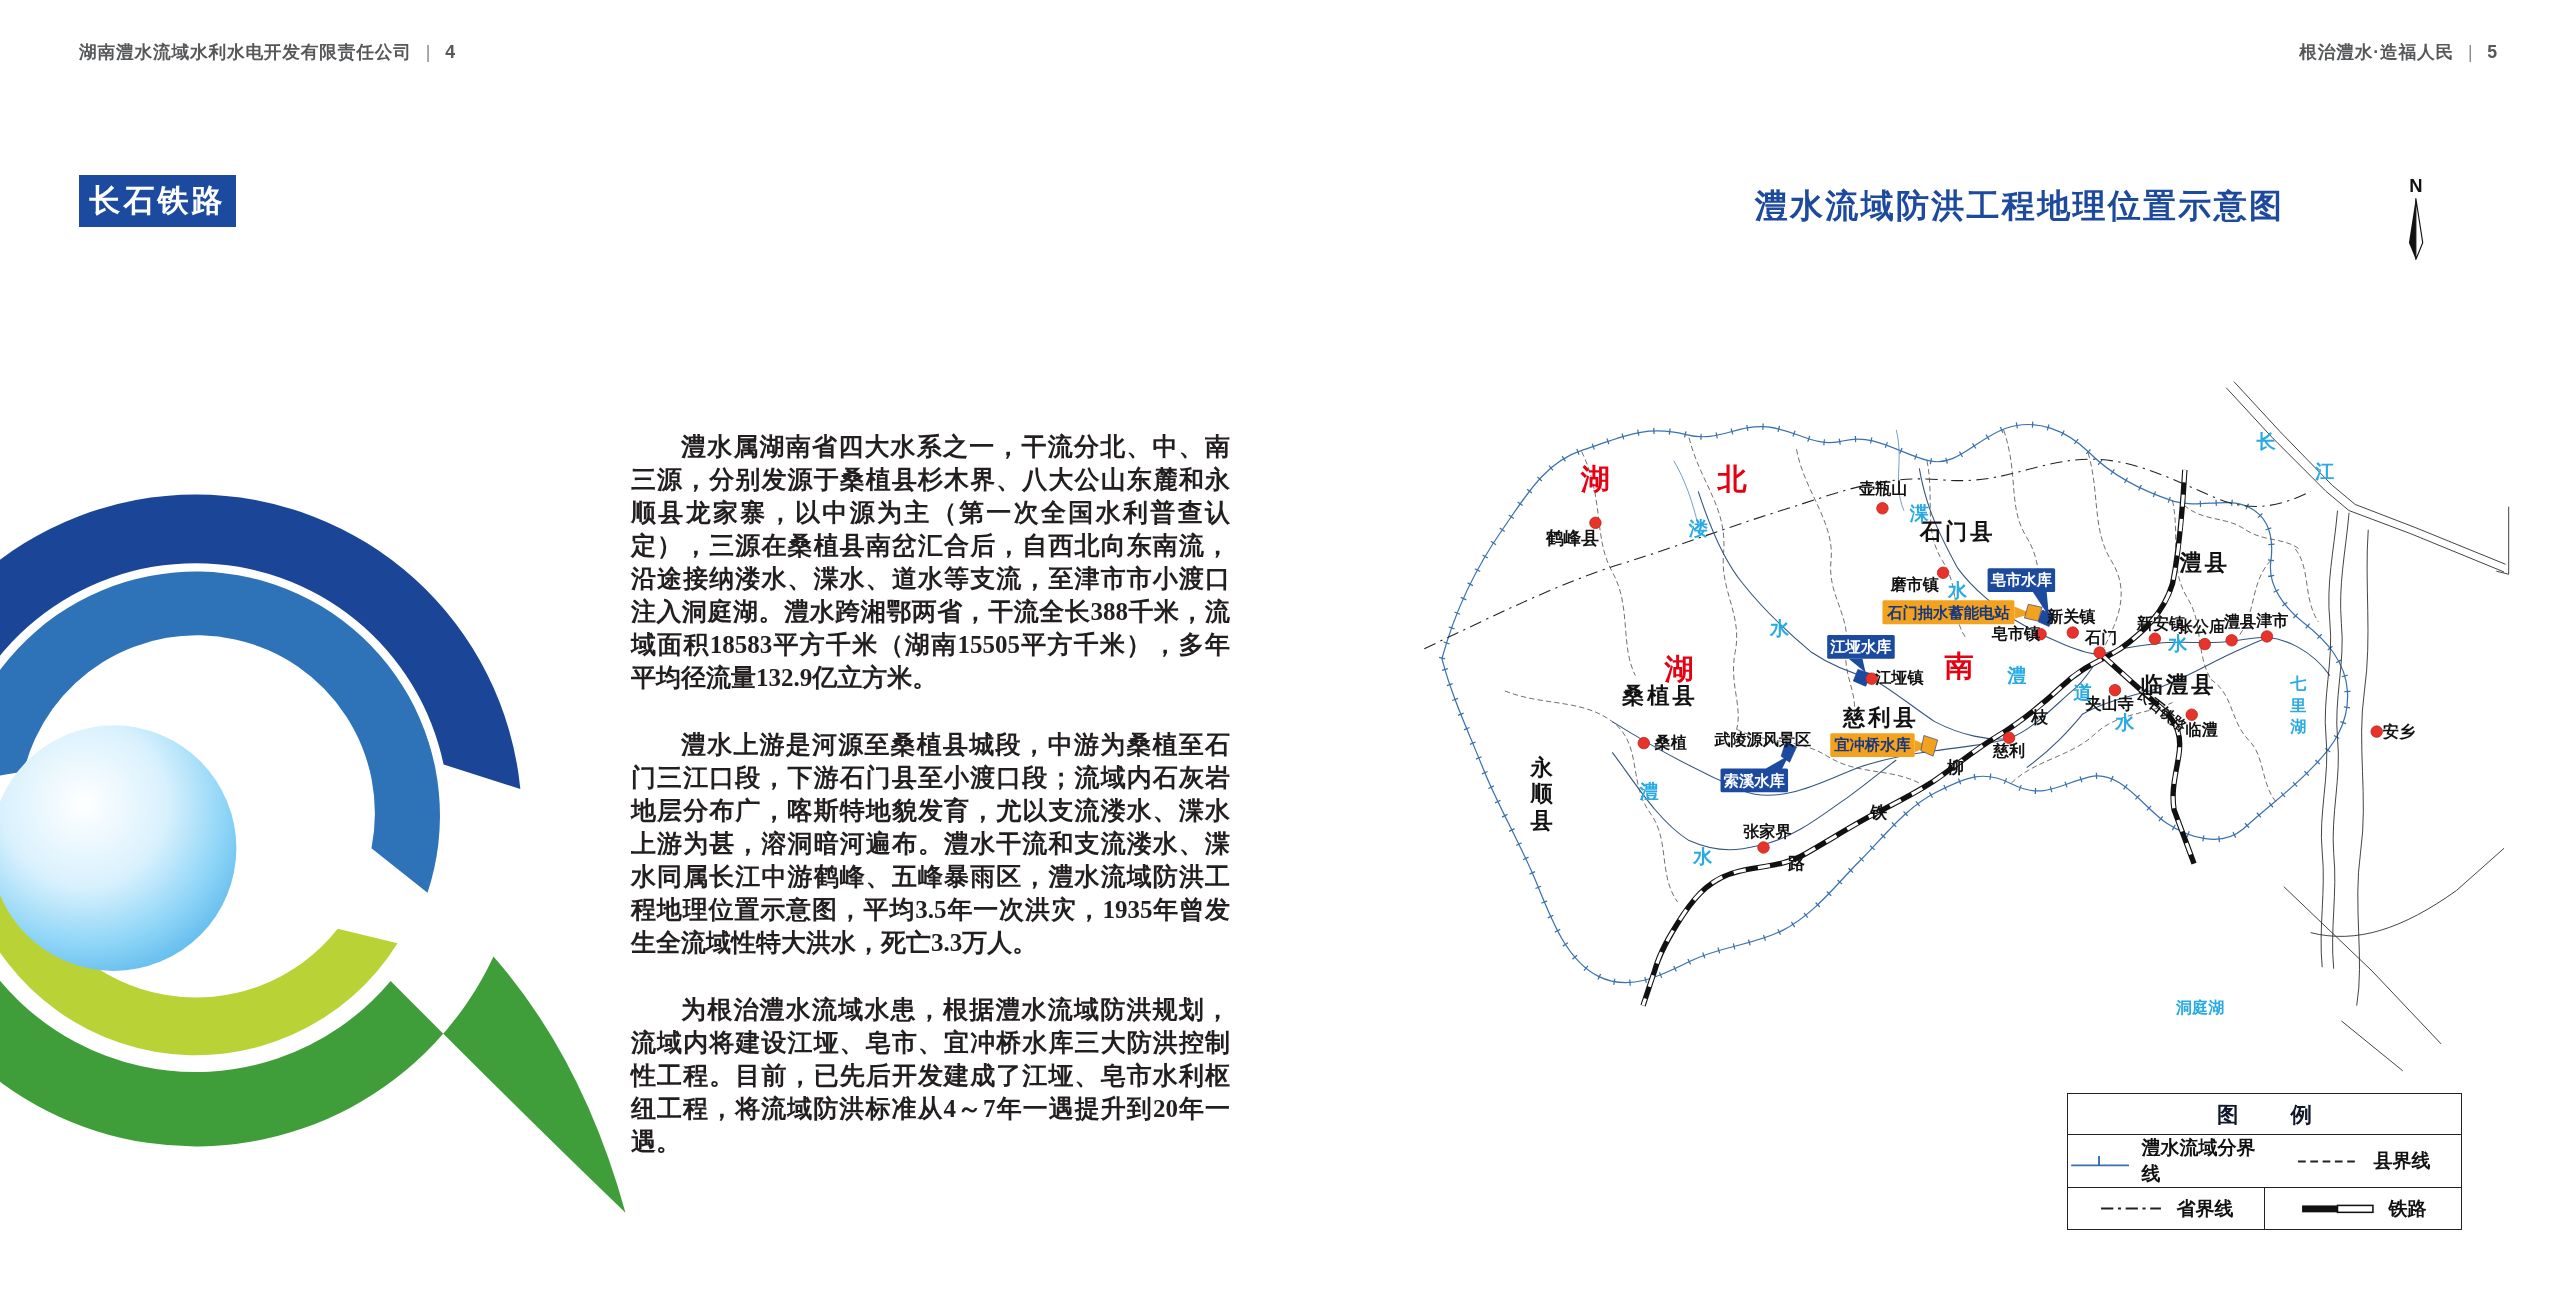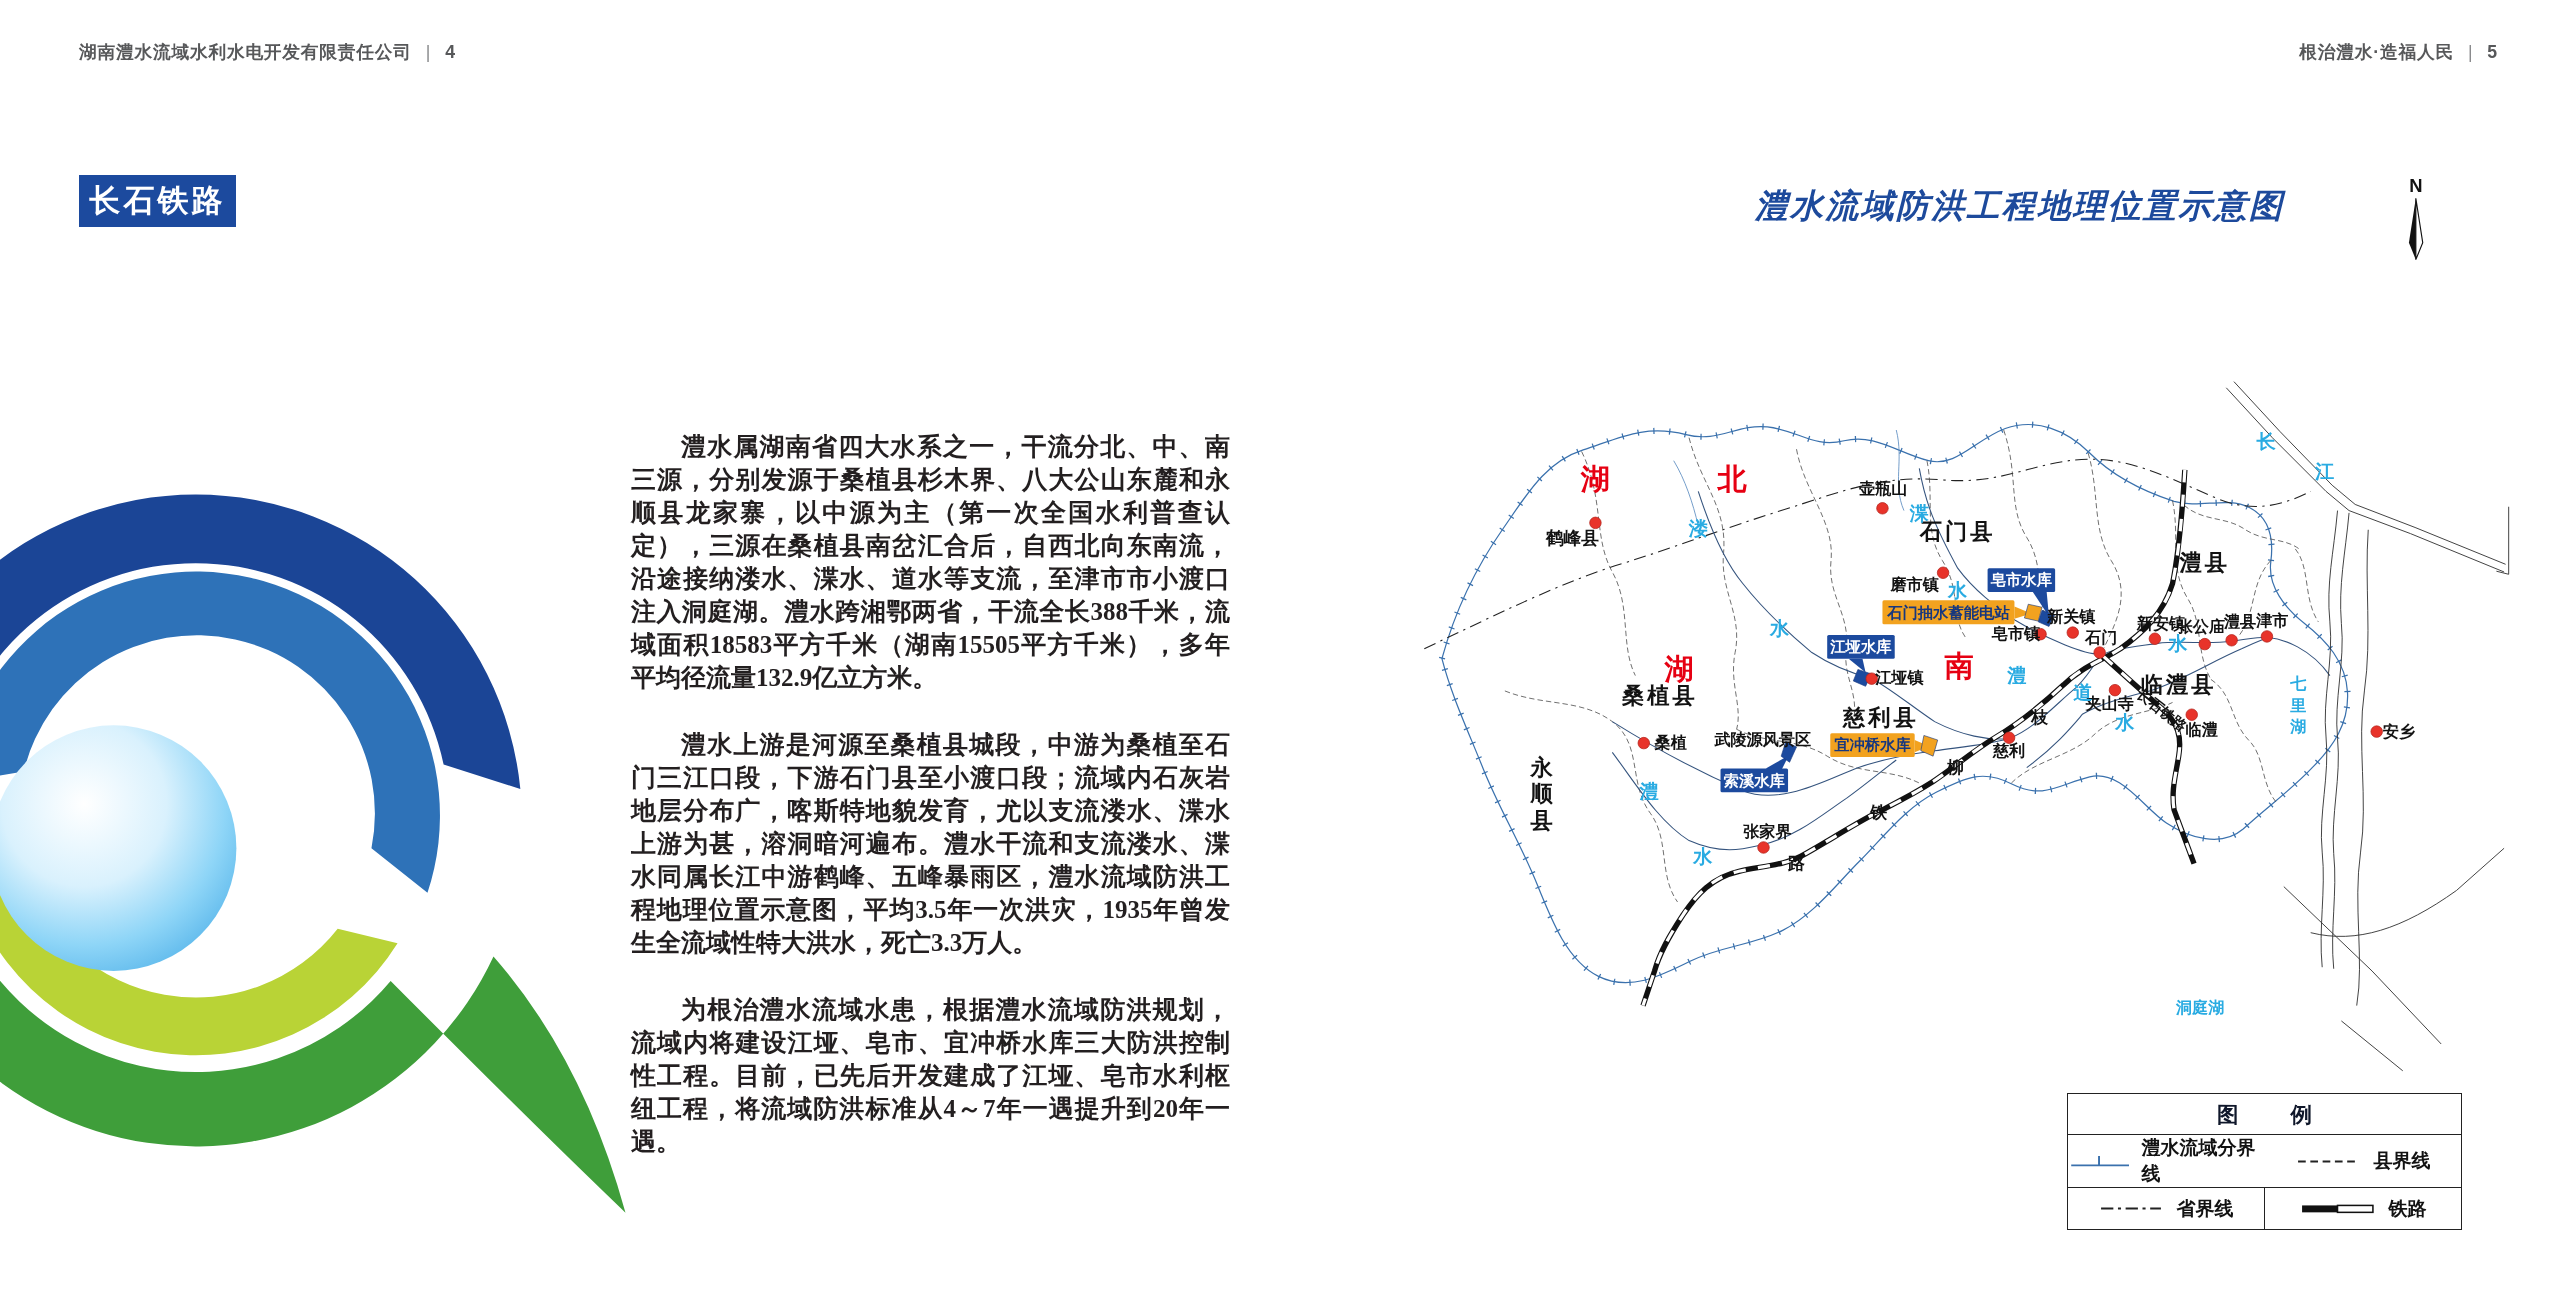--- a/index.html
+++ b/index.html
@@ -24,21 +24,21 @@
   .body-text{
     position:absolute;left:631px;top:430px;width:599px;
     font-family:"Liberation Serif",serif;
     font-size:25px;line-height:33px;font-weight:bold;color:#231f20;
     text-align:justify;
   }
   .body-text p{margin:0 0 34px 0;text-indent:2em;}
   
   .map-title{
     position:absolute;left:1674px;top:184px;width:691px;text-align:center;
-    font-size:33px;font-weight:bold;color:#1d4a9c;letter-spacing:2.3px;font-style:italic;
+    font-size:33px;font-weight:bold;color:#1d4a9c;letter-spacing:2.3px;
   }
   #map-svg{position:absolute;left:1405px;top:100px;}
   #logo-svg{position:absolute;left:0;top:399px;}
   
   #map-svg text{text-anchor:middle;font-family:"Liberation Sans",sans-serif;}
   .lb-prov{font-size:38px;font-weight:bold;fill:#e60012;}
   .lb-county{font-size:29px;font-weight:bold;fill:#121212;letter-spacing:4px;}
   .lb-countysm{font-size:23px;font-weight:bold;fill:#121212;}
   .lb-town{font-size:21px;font-weight:bold;fill:#121212;}
   .lb-scenic{font-size:21px;font-weight:bold;fill:#121212;}

